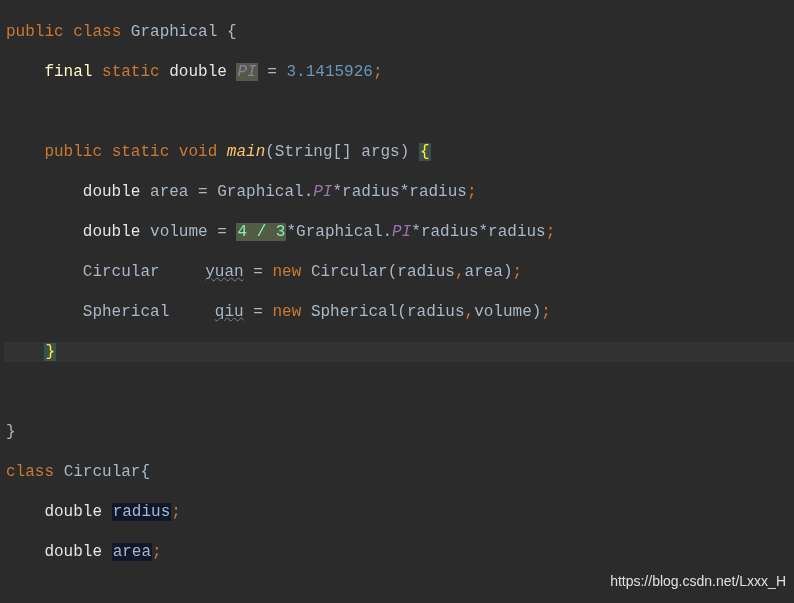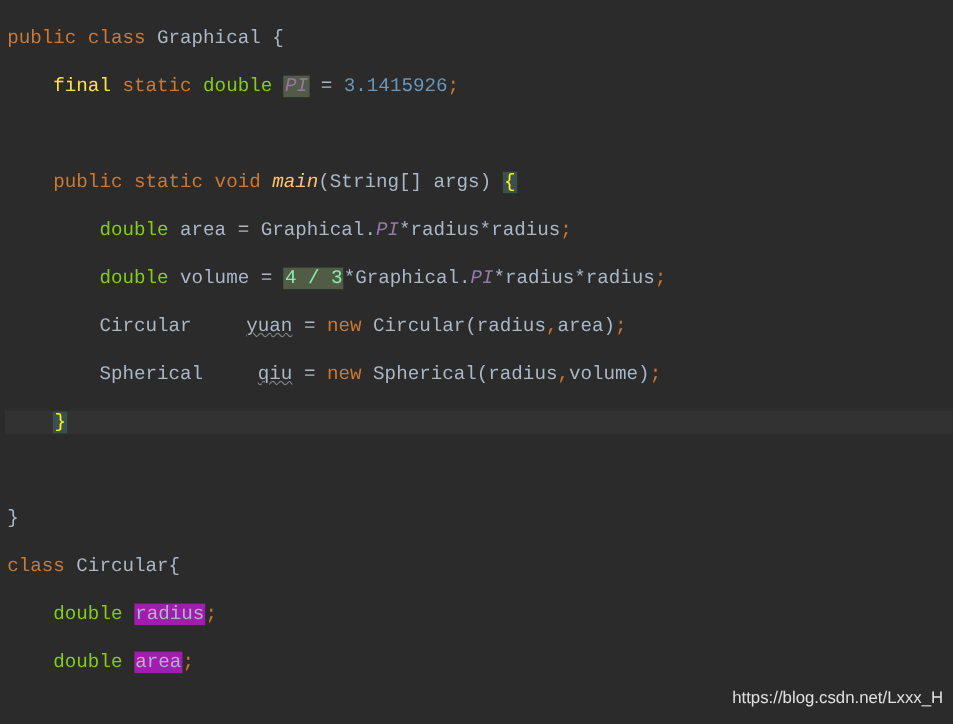--- a/index.html
+++ b/index.html
@@ -21,35 +21,35 @@
     white-space: pre;
   }
   .line {
     height: 20px;
     padding-left: 2px;
   }
   .line.hl {
     background: #323232;
   }
   .kw { color: #cc7832; }
-  .kw-final { color: #fde047; }
-  .type { color: #84cc16; }
+  .kw-final { color: #fef9c3; }
+  .type { color: #e5e5e5; }
   .num { color: #6897bb; }
   .static-it { color: #9876aa; font-style: italic; }
   .punct { color: #cc7832; }
   .default { color: #a9b7c6; }
   .method { color: #ffc66d; font-style: italic; }
   .hl-pi {
     background: #515b45;
     color: #9876aa;
     font-style: italic;
     padding: 0 1px;
   }
   .hl-var {
-    background: #a21caf;
+    background: #0f172a;
     color: #a9b7c6;
     padding: 0 1px;
     text-align: center;
   }
   .hl-const {
     background: #515b45;
     color: #86efac;
     padding: 0 1px;
     font-family: Liberation Mono, monospace;
   }

